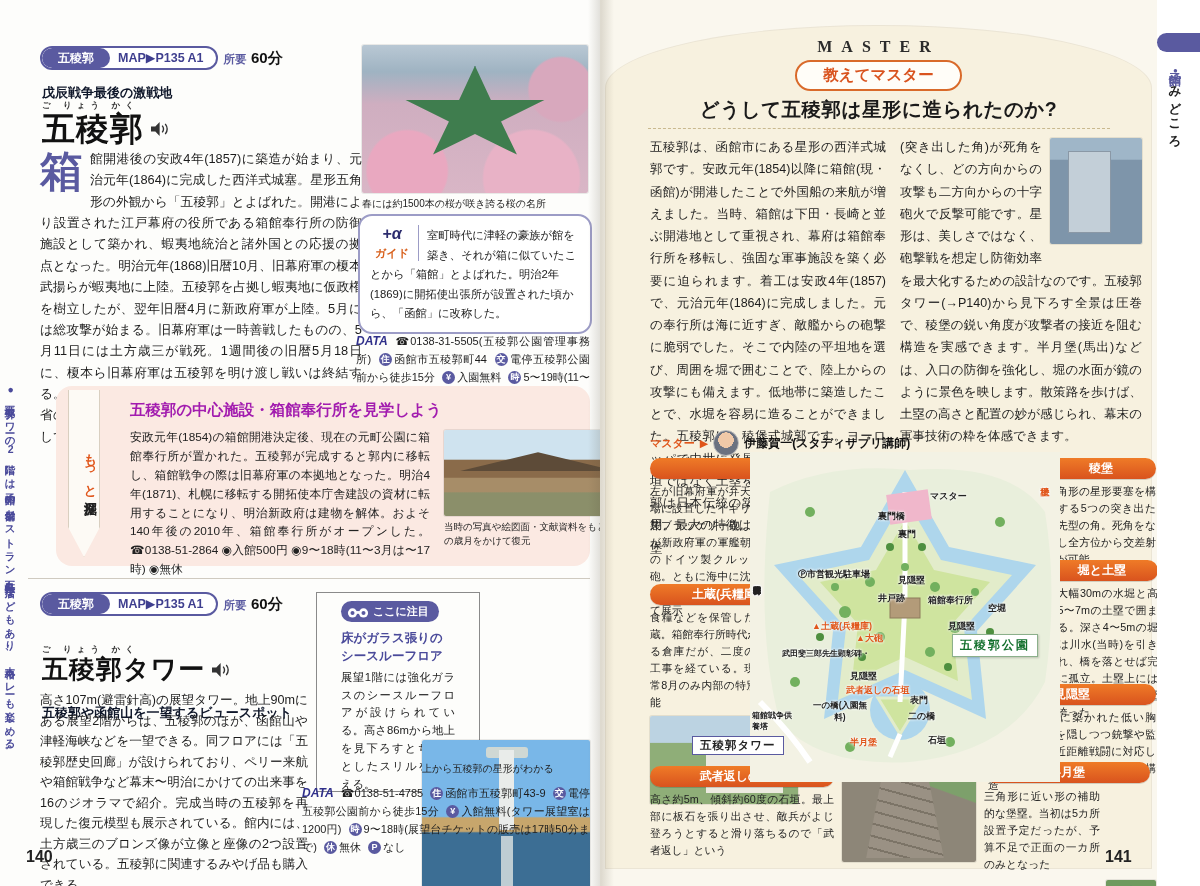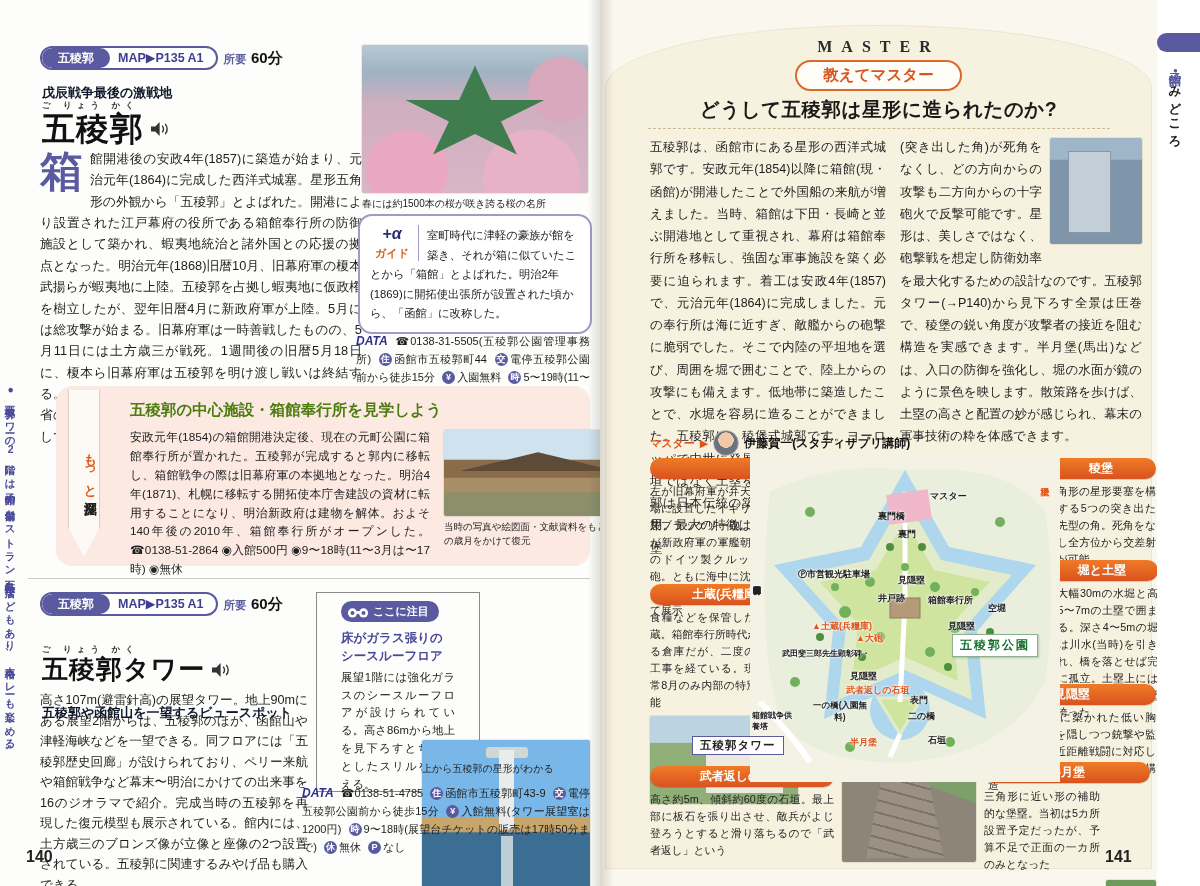--- a/index.html
+++ b/index.html
@@ -62,21 +62,21 @@
   .guide .a{font-size:16px;font-weight:bold;color:#2c2c6e;font-style:italic;}
   .guide .g{font-size:11px;font-weight:bold;color:#d8601c;}
   .guide .txt{font-size:11.3px;line-height:1.55;color:#222;}
   .data .dl{font-weight:bold;font-style:italic;color:#30308a;font-size:12px;margin-right:4px;}
   .data{font-size:11px;line-height:1.62;color:#1d1d1d;}
   .cir{display:inline-block;width:13px;height:13px;border-radius:50%;background:#5a5aa0;color:#fff;
        font-size:9px;line-height:13px;text-align:center;margin:0 2px 0 4px;vertical-align:1px;font-weight:bold;}
   .tel{font-weight:bold;}
   
   .deep{background:#fbe9e2;border-radius:16px;}
-  .deep .ttl{color:#4d7c0f;font-weight:bold;font-size:15.5px;}
+  .deep .ttl{color:#a21caf;font-weight:bold;font-size:15.5px;}
   .deep .bd{font-size:11.8px;line-height:1.6;color:#222;}
   .deep-tab{background:#fdfaf5;border:1px solid #d9cfc0;border-top:none;
             clip-path:polygon(0 0,100% 0,100% 82%,50% 100%,0 82%);
             writing-mode:vertical-rl;text-orientation:upright;
             font-weight:bold;font-size:13px;letter-spacing:1px;text-align:center;padding-top:8px;}
   .deep-tab .o{color:#e0551a;}
   
   .note-box{border:1px solid #8a8a8a;background:#fdfdfb;}
   .note-pill{background:#5a5aa0;color:#fff;border-radius:999px;font-size:11px;font-weight:bold;
              padding:3px 10px 3px 6px;display:inline-flex;align-items:center;gap:4px;}

